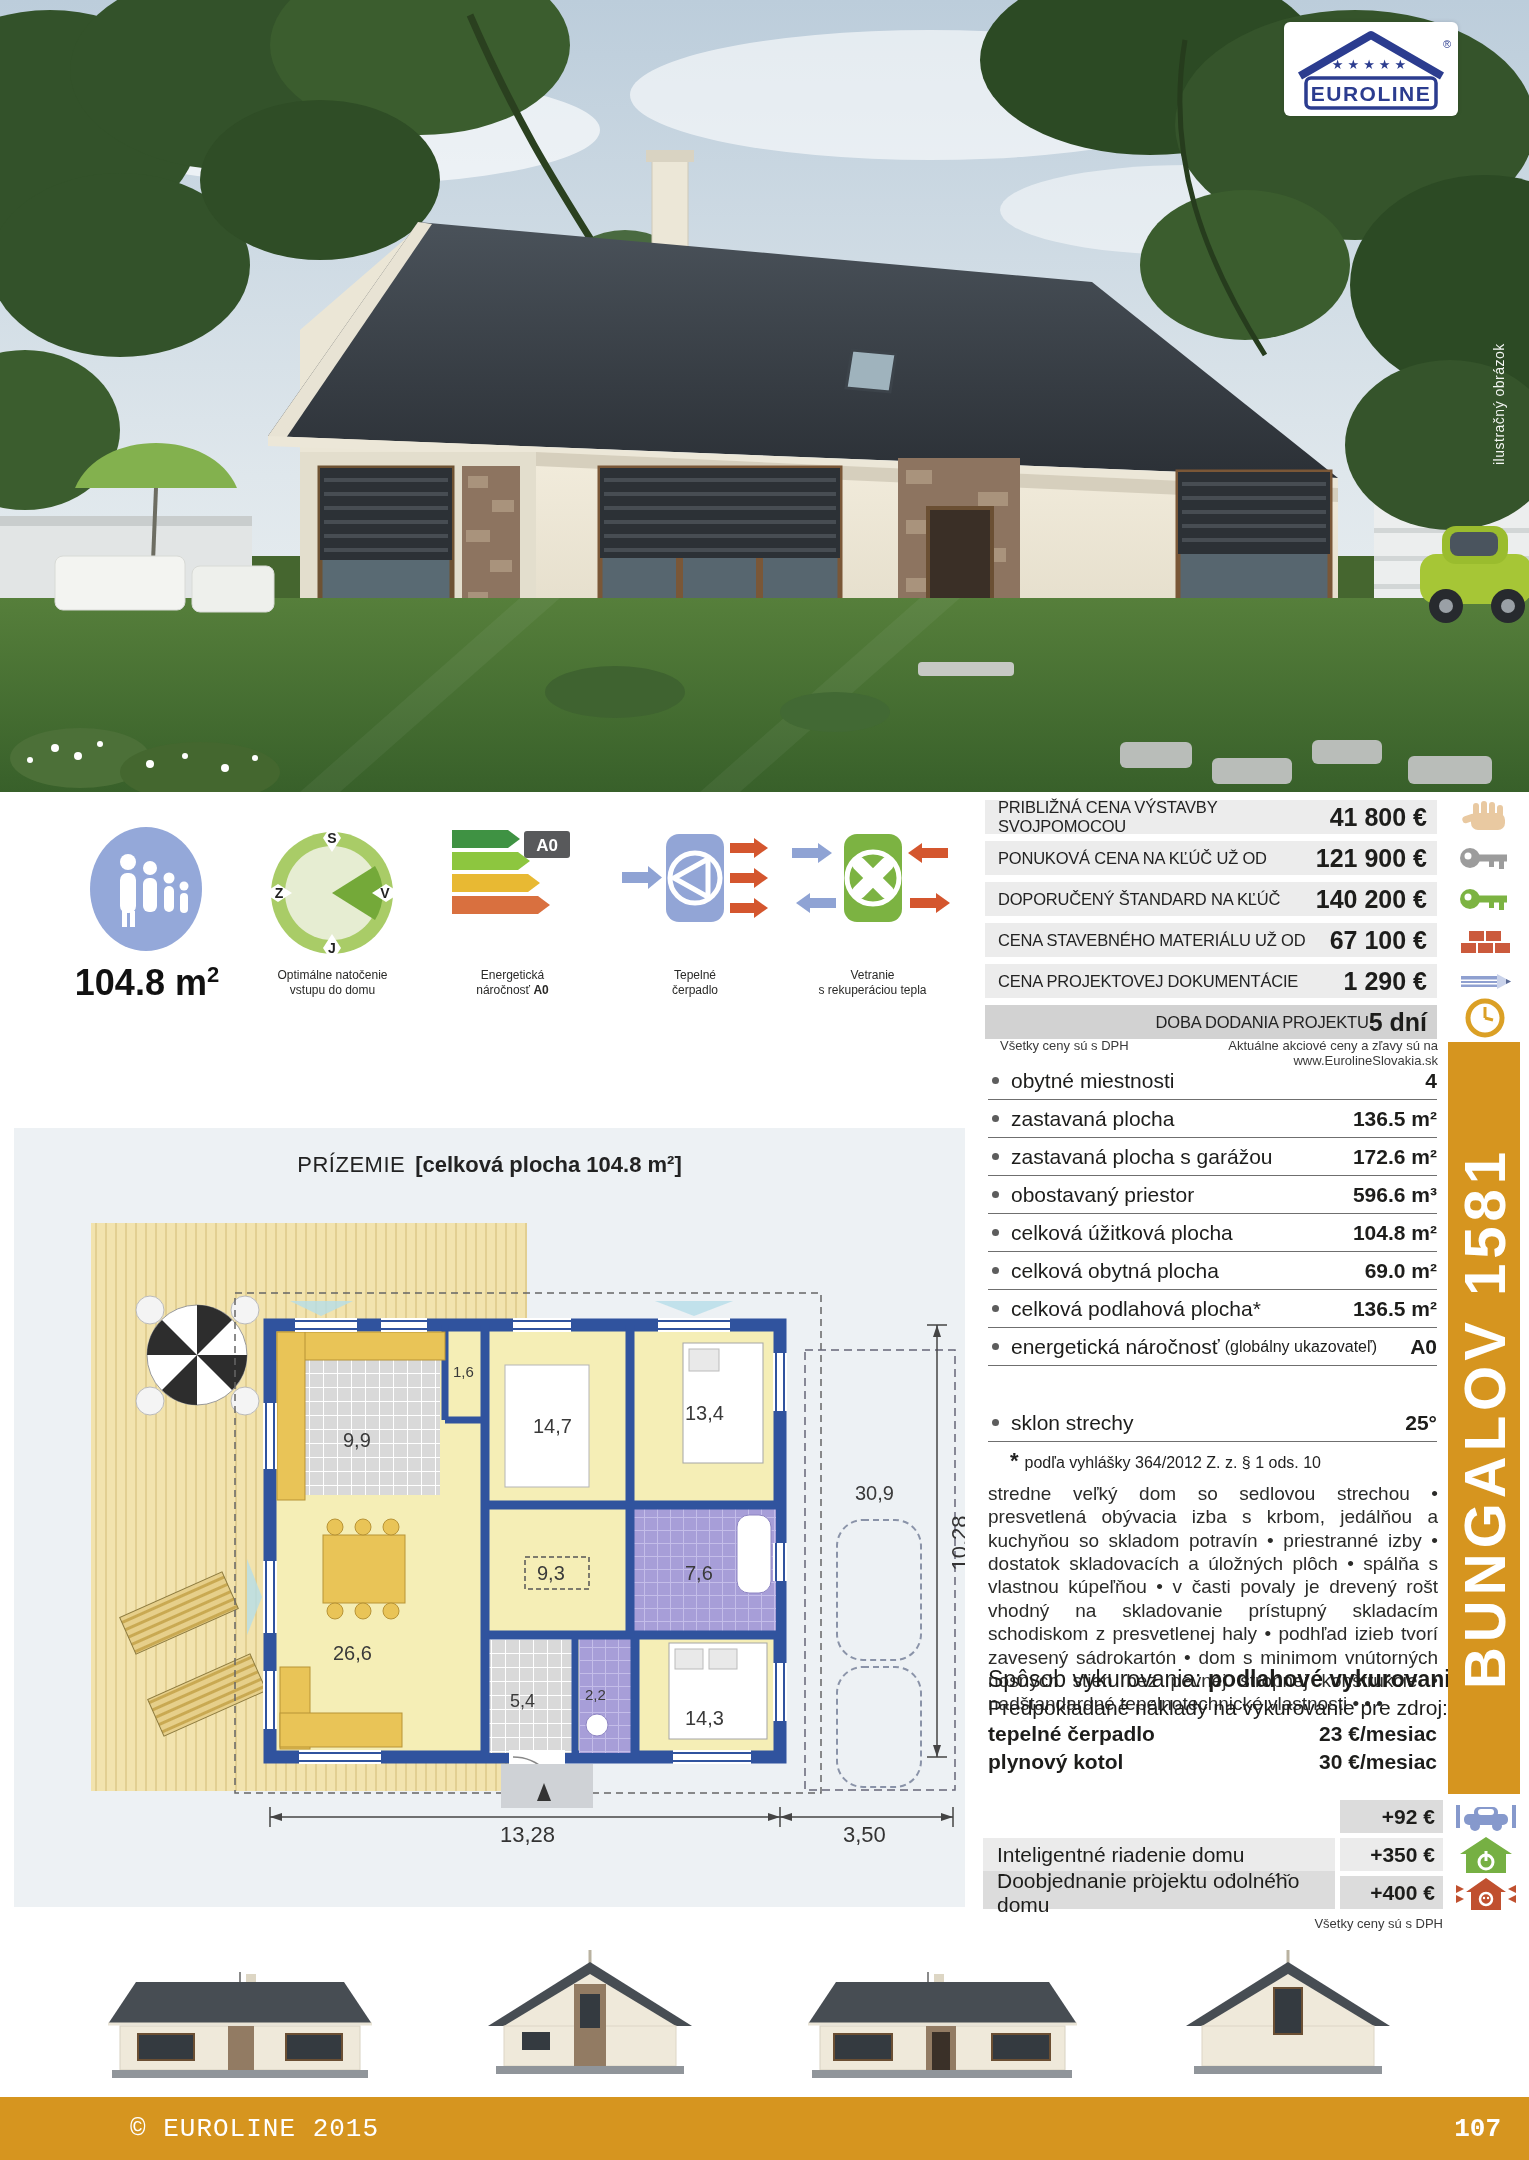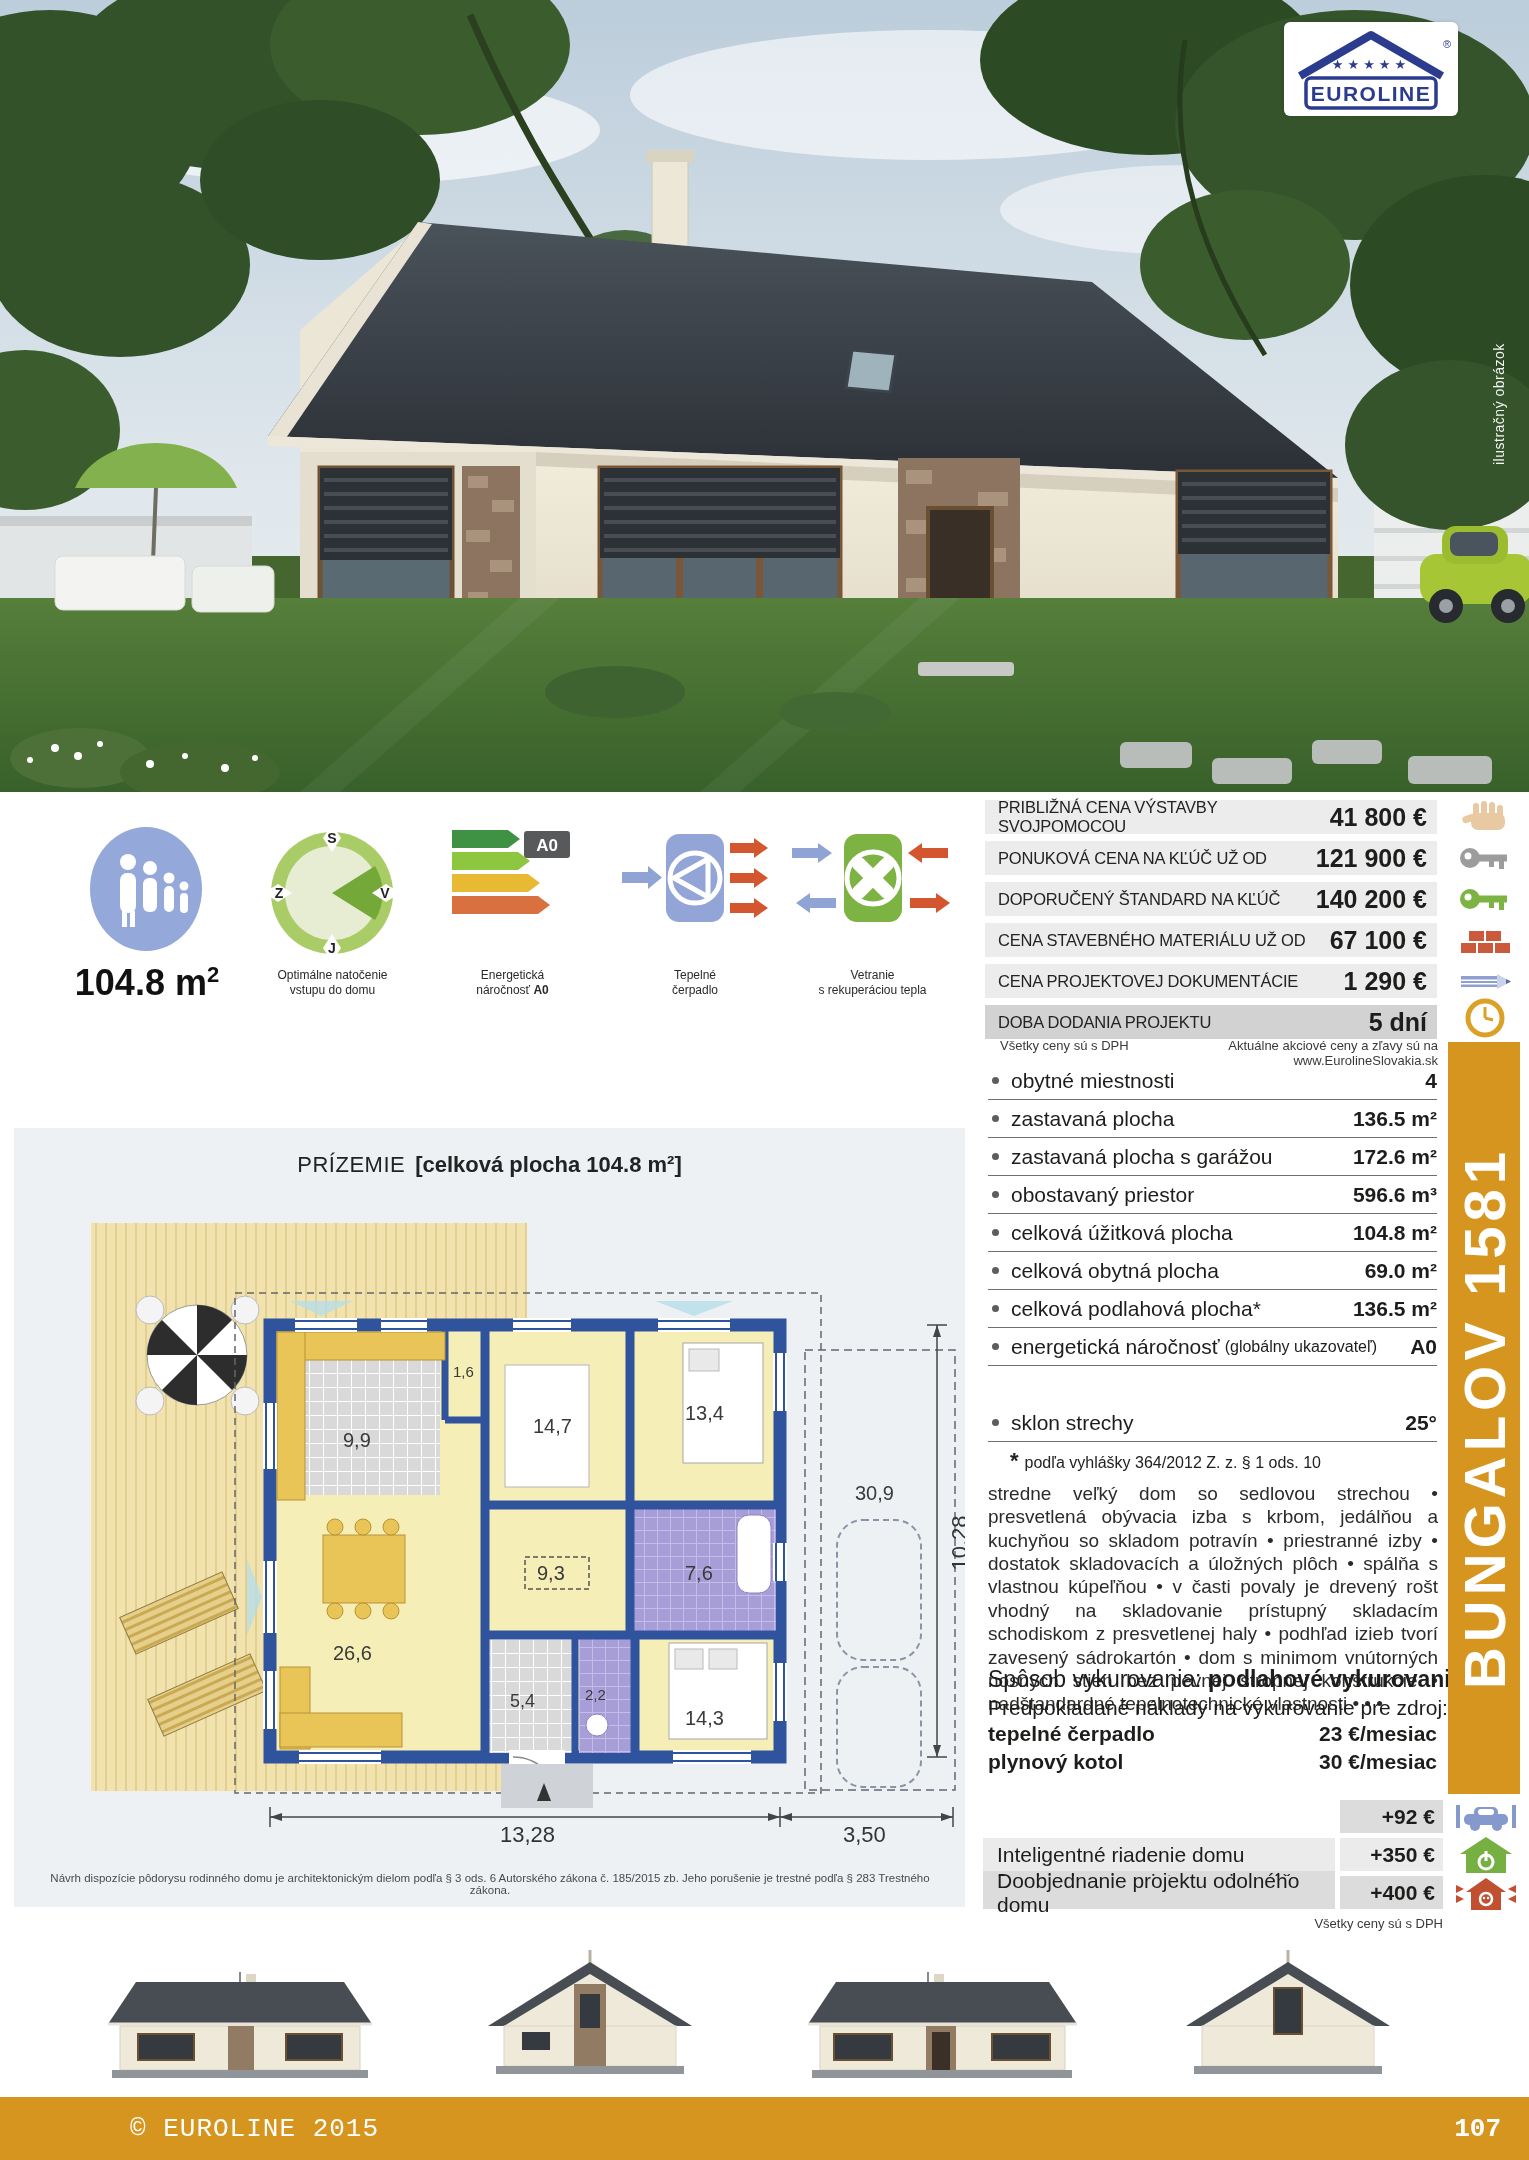--- a/index.html
+++ b/index.html
@@ -364,21 +364,21 @@
     <span class="price-value">140 200 €</span>
   </div>
   <div class="price-row" style="top:923px;">
     <span class="price-label">CENA STAVEBNÉHO MATERIÁLU UŽ OD</span>
     <span class="price-value">67 100 €</span>
   </div>
   <div class="price-row" style="top:964px;">
     <span class="price-label">CENA PROJEKTOVEJ DOKUMENTÁCIE</span>
     <span class="price-value">1 290 €</span>
   </div>
-  <div class="price-row dark" style="top:1005px;">
+  <div class="price-row dark" style="top:1005px;justify-content:flex-end;">
     <span class="price-label">DOBA DODANIA PROJEKTU</span>
     <span class="price-value">5 dní</span>
   </div>
 
   <div class="price-icon" style="top:800px;">
     <svg width="56" height="34" viewBox="0 0 56 34">
         <g fill="#e9c9a1">
       <rect x="16" y="3" width="6" height="14" rx="3"></rect>
           <rect x="24" y="1" width="6" height="16" rx="3"></rect>
       <rect x="32" y="2" width="6" height="15" rx="3"></rect>
@@ -740,21 +740,20 @@
       <text x="770" y="295">30,9</text>
     </g>
     <rect x="440" y="352" width="64" height="32" fill="none" stroke="#555" stroke-width="1.5" stroke-dasharray="5 3"></rect>
     <g font-size="22" fill="#333">
       <text x="415" y="637">13,28</text>
       <text x="758" y="637">3,50</text>
       <text transform="rotate(-90 876 338)" x="876" y="344" text-anchor="middle">10,28</text>
     </g>
   </svg>
 
-  <div class="disclaimer">Návrh dispozície pôdorysu rodinného domu je architektonickým dielom podľa § 3 ods. 6 Autorského zákona č. 185/2015 zb. Jeho porušenie je trestné podľa § 283 Trestného zákona.</div>
 
   <div class="abs" style="left:1462px;top:996px;">
     <svg width="46" height="44" viewBox="0 0 46 44">
       <circle cx="23" cy="22" r="17" fill="#ffffff" stroke="#dba025" stroke-width="5"></circle>
       <line x1="23" y1="22" x2="23" y2="11" stroke="#dba025" stroke-width="3"></line>
       <line x1="23" y1="22" x2="31" y2="24" stroke="#dba025" stroke-width="3"></line>
     </svg>
   </div>
 
   <svg class="abs" style="left:100px;top:1972px;" width="280" height="110" viewBox="0 0 280 110">

